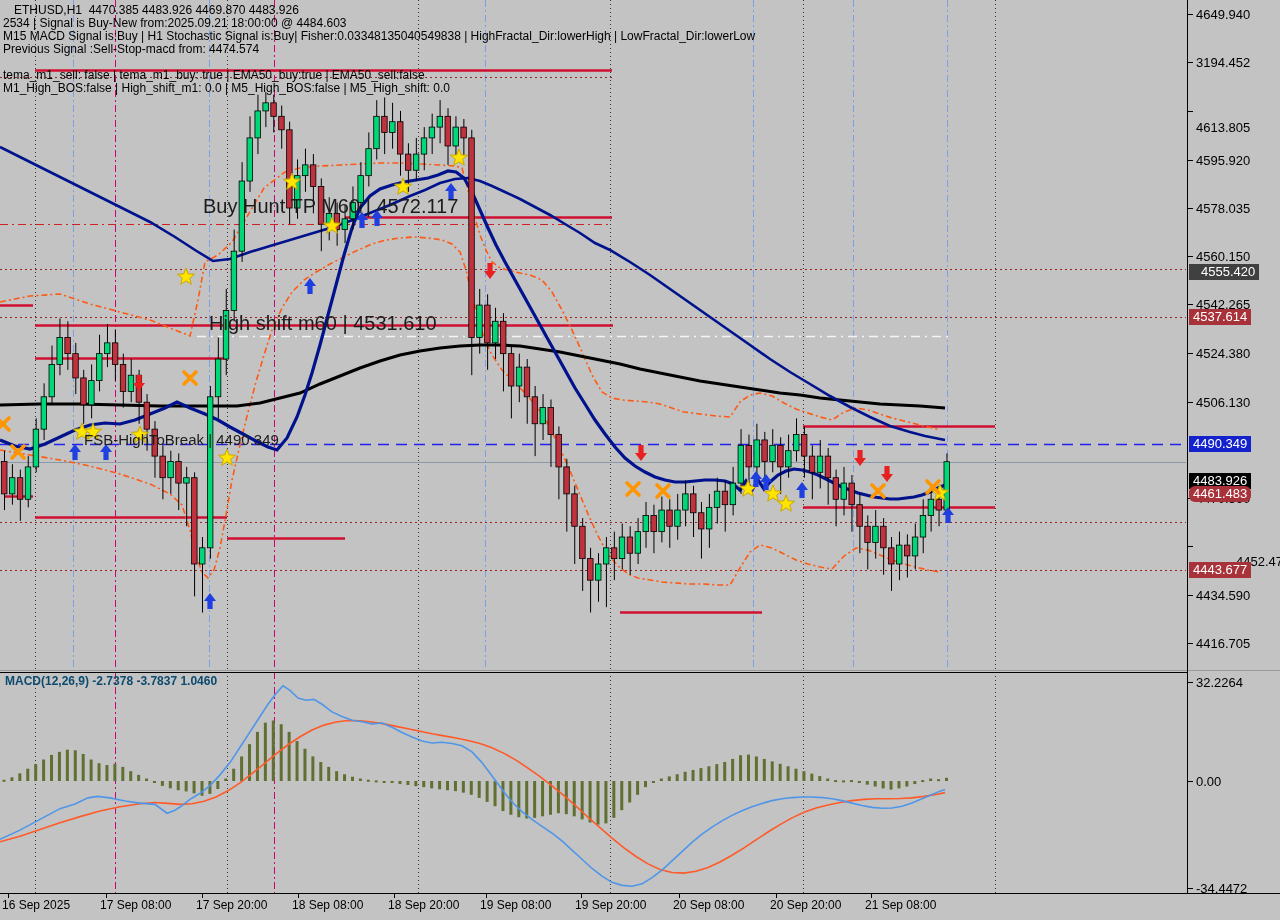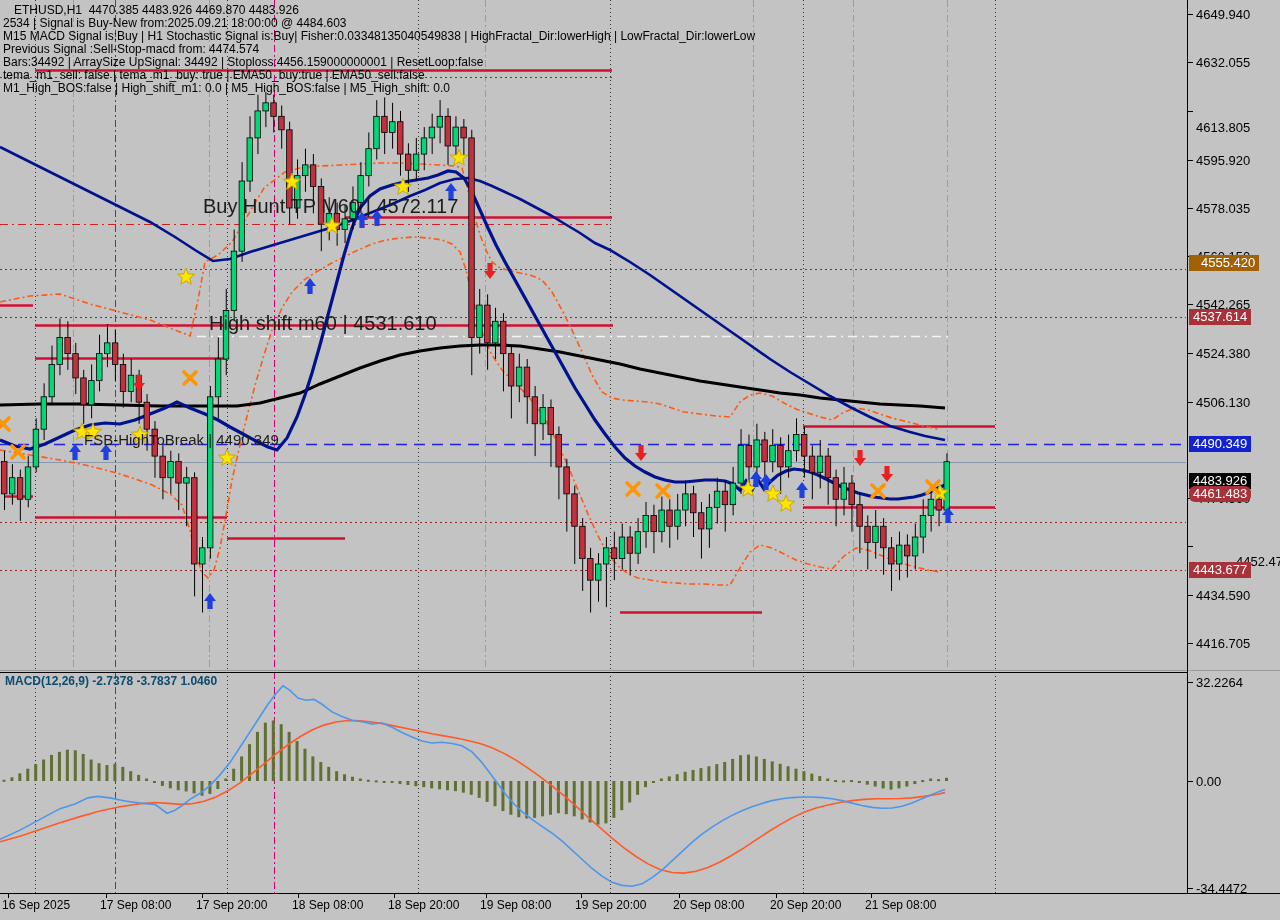--- a/index.html
+++ b/index.html
@@ -508,45 +508,44 @@
       <line x1="581.5" y1="893" x2="581.5" y2="898" stroke="#000"></line>
       <line x1="679.5" y1="893" x2="679.5" y2="898" stroke="#000"></line>
       <line x1="776.5" y1="893" x2="776.5" y2="898" stroke="#000"></line>
       <line x1="871.5" y1="893" x2="871.5" y2="898" stroke="#000"></line>
     </svg>
 
   <div class="info" style="top:3px;left:14px">ETHUSD,H1  4470.385 4483.926 4469.870 4483.926</div>
   <div class="info" style="top:16px">2534 | Signal is Buy-New from:2025.09.21 18:00:00 @ 4484.603</div>
   <div class="info" style="top:29px">M15 MACD Signal is:Buy | H1 Stochastic Signal is:Buy| Fisher:0.03348135040549838 | HighFractal_Dir:lowerHigh | LowFractal_Dir:lowerLow</div>
   <div class="info" style="top:42px">Previous Signal :Sell-Stop-macd from: 4474.574</div>
-  <div class="info" style="top:55px">Bars:34492 | ArraySize UpSignal: 34492 | Stoploss:4456.159000000001 | ResetLoop:false</div>
   <div class="info" style="top:68px">tema_m1_sell: false | tema_m1_buy: true | EMA50_buy:true | EMA50_sell:false</div>
   <div class="info" style="top:81px">M1_High_BOS:false | High_shift_m1: 0.0 | M5_High_BOS:false | M5_High_shift: 0.0</div>
 
   <div class="annot annot-lg" style="left:203px;top:195px">Buy Hunt TP M60 | 4572.117</div>
   <div class="annot annot-lg" style="left:209px;top:312px">High shift m60 | 4531.610</div>
   <div class="annot annot-sm" style="left:84px;top:431px">FSB-HighToBreak | 4490.349</div>
 
   <div id="macd-label">MACD(12,26,9) -2.7378 -3.7837 1.0460</div>
 
   <div id="price-axis">
       <div class="plabel" style="top: 7px; text-align: right;">4649.940</div>
-      <div class="plabel" style="top: 55px;">4632.055</div>
+      <div class="plabel" style="top: 55px;">3194.452</div>
       <div class="plabel" style="top: 120px;">4613.805</div>
       <div class="plabel" style="top: 153px;">4595.920</div>
       <div class="plabel" style="top: 201px;">4578.035</div>
       <div class="plabel" style="top: 249px;">4560.150</div>
       <div class="plabel" style="top: 297px;">4542.265</div>
       <div class="plabel" style="top: 346px;">4524.380</div>
       <div class="plabel" style="top: 395px;">4506.130</div>
       <div class="plabel" style="top: 491px;">4470.360</div>
       <div class="plabel" style="top: 554px; margin-left: 40px;">4452.475</div>
       <div class="plabel" style="top: 588px;">4434.590</div>
       <div class="plabel" style="top: 636px;">4416.705</div>
-      <div class="pbadge" style="top: 255px; background: #a16207; padding-left: 12px;">4555.420</div>
+      <div class="pbadge" style="top: 264px; background: #404040; padding-left: 12px;">4555.420</div>
       <div class="pbadge" style="top: 309px; background: rgb(168, 50, 58);">4537.614</div>
       <div class="pbadge" style="top: 436px; background: rgb(19, 34, 204);">4490.349</div>
       <div class="pbadge" style="top: 454px; background: rgb(0, 0, 0); margin-top: 19px;">4483.926</div>
       <div class="pbadge" style="top: 486px; background: rgb(168, 50, 58); border-radius: 6px;">4461.483</div>
       <div class="pbadge" style="top: 562px; background: rgb(168, 50, 58);">4443.677</div>
       <div class="plabel" style="top: 675px;">32.2264</div>
       <div class="plabel" style="top: 774px;">0.00</div>
       <div class="plabel" style="top: 881px;">-34.4472</div>
     </div>
   <div id="time-axis">

